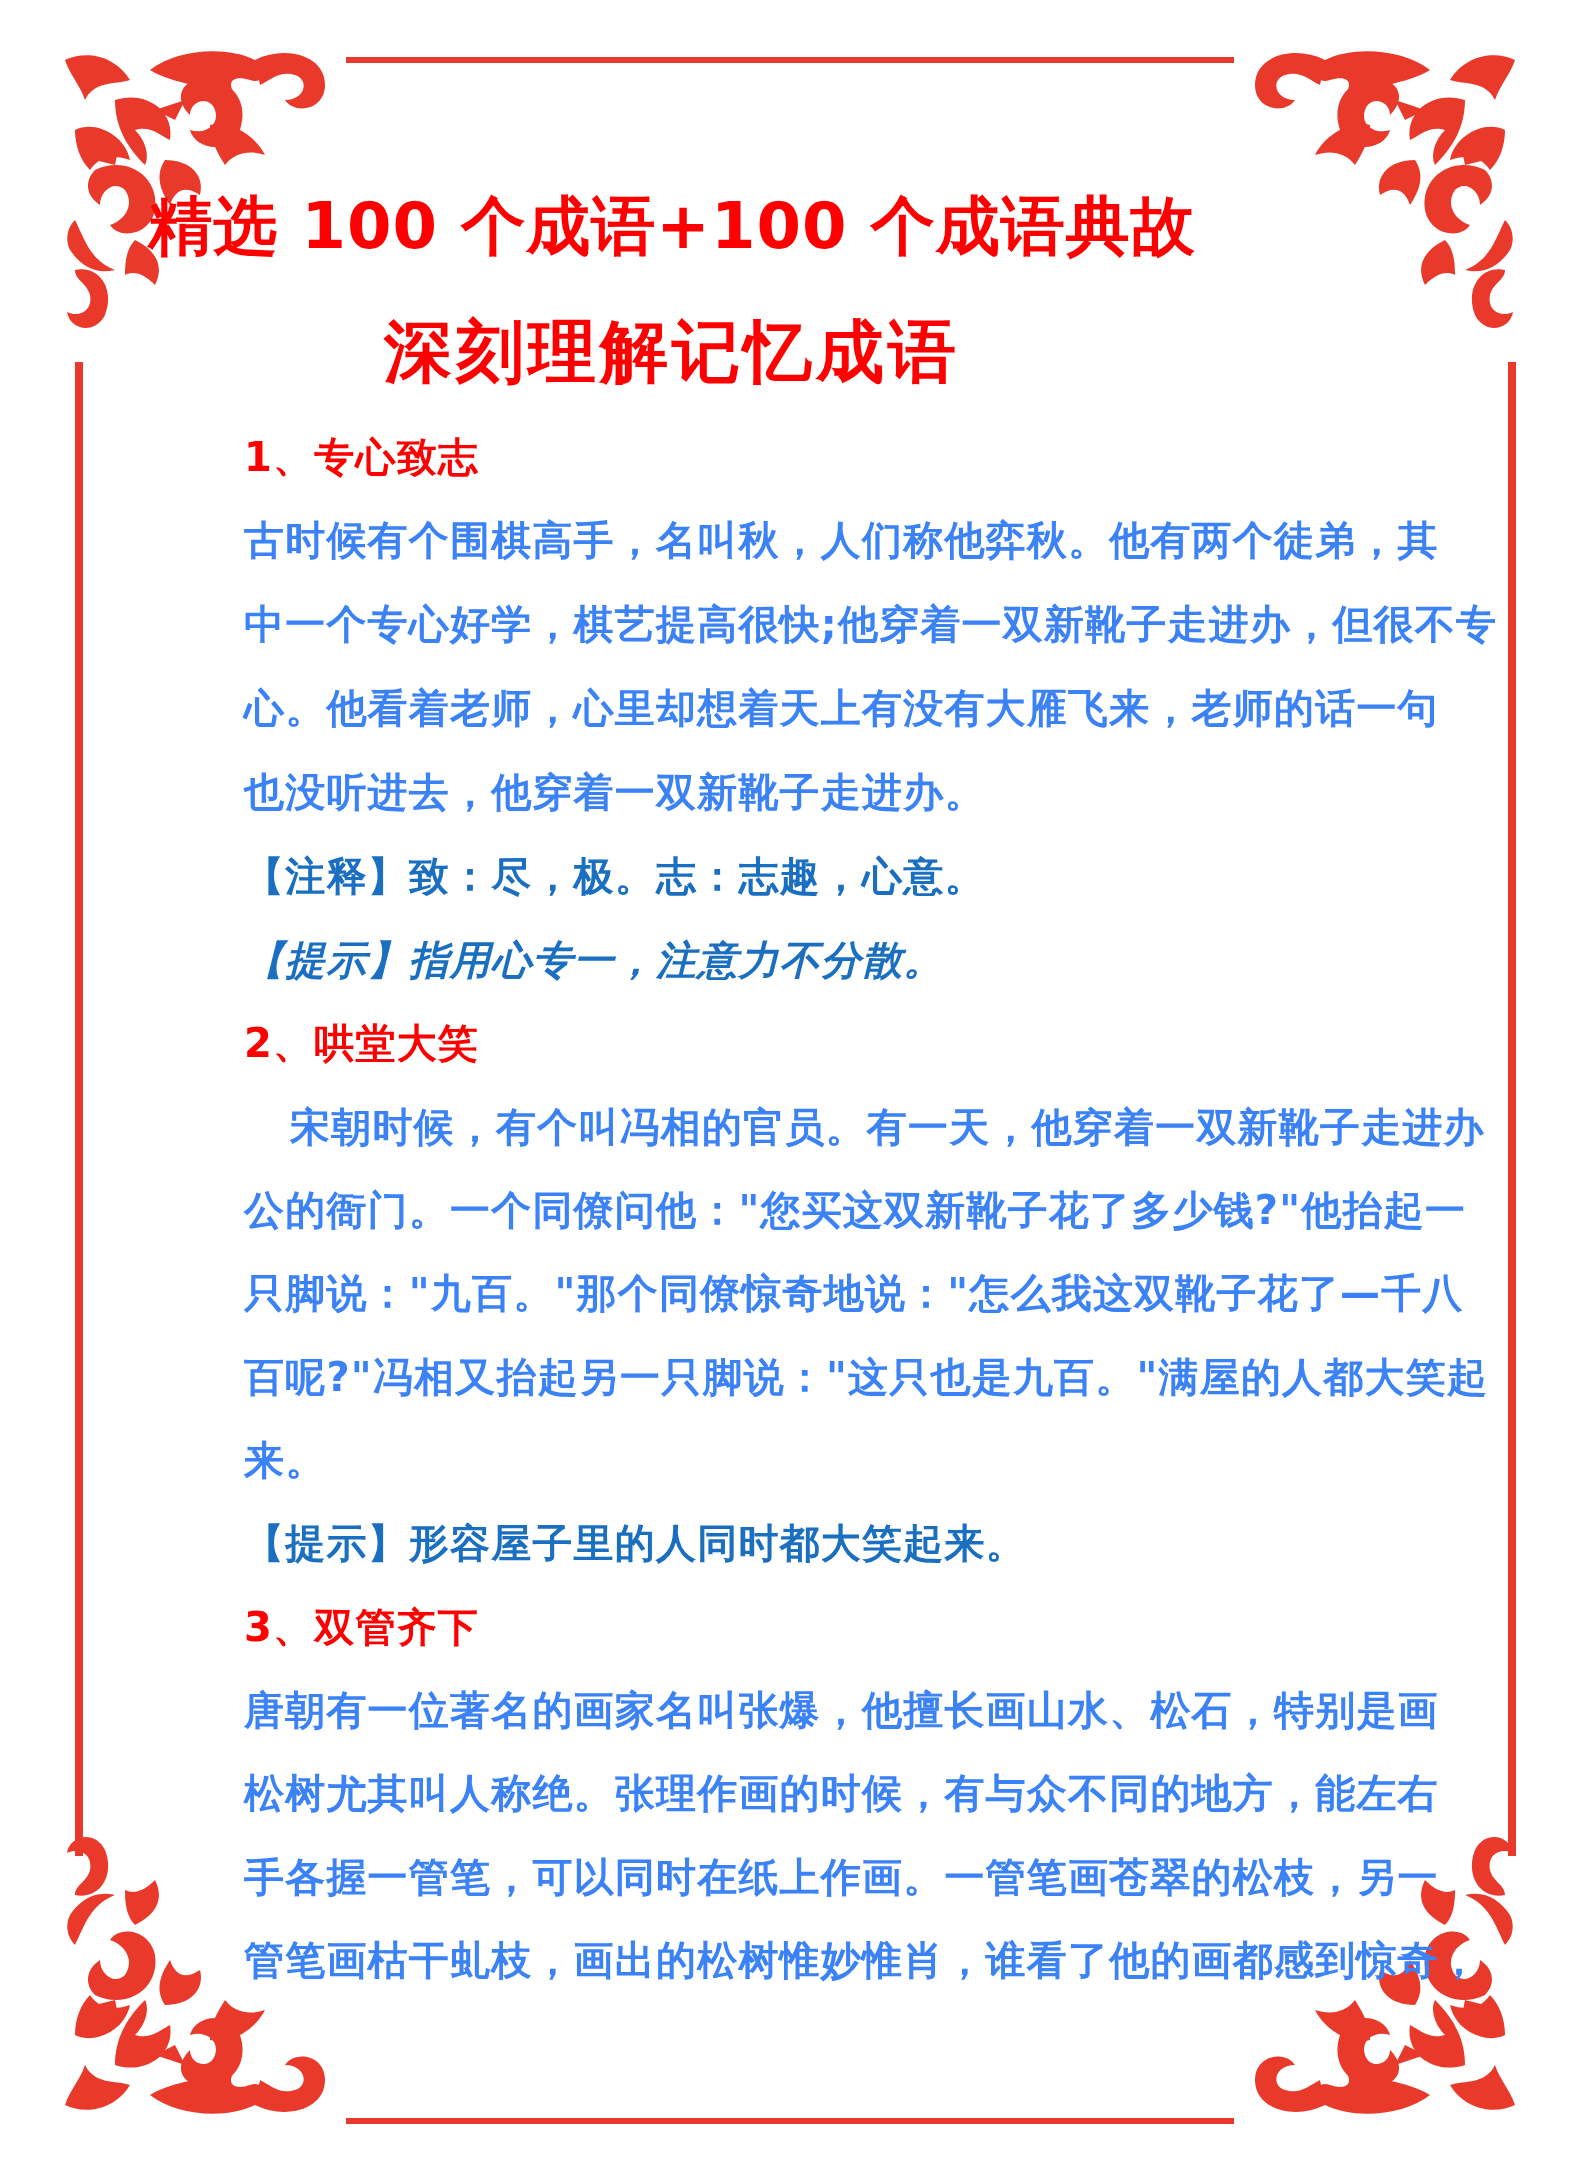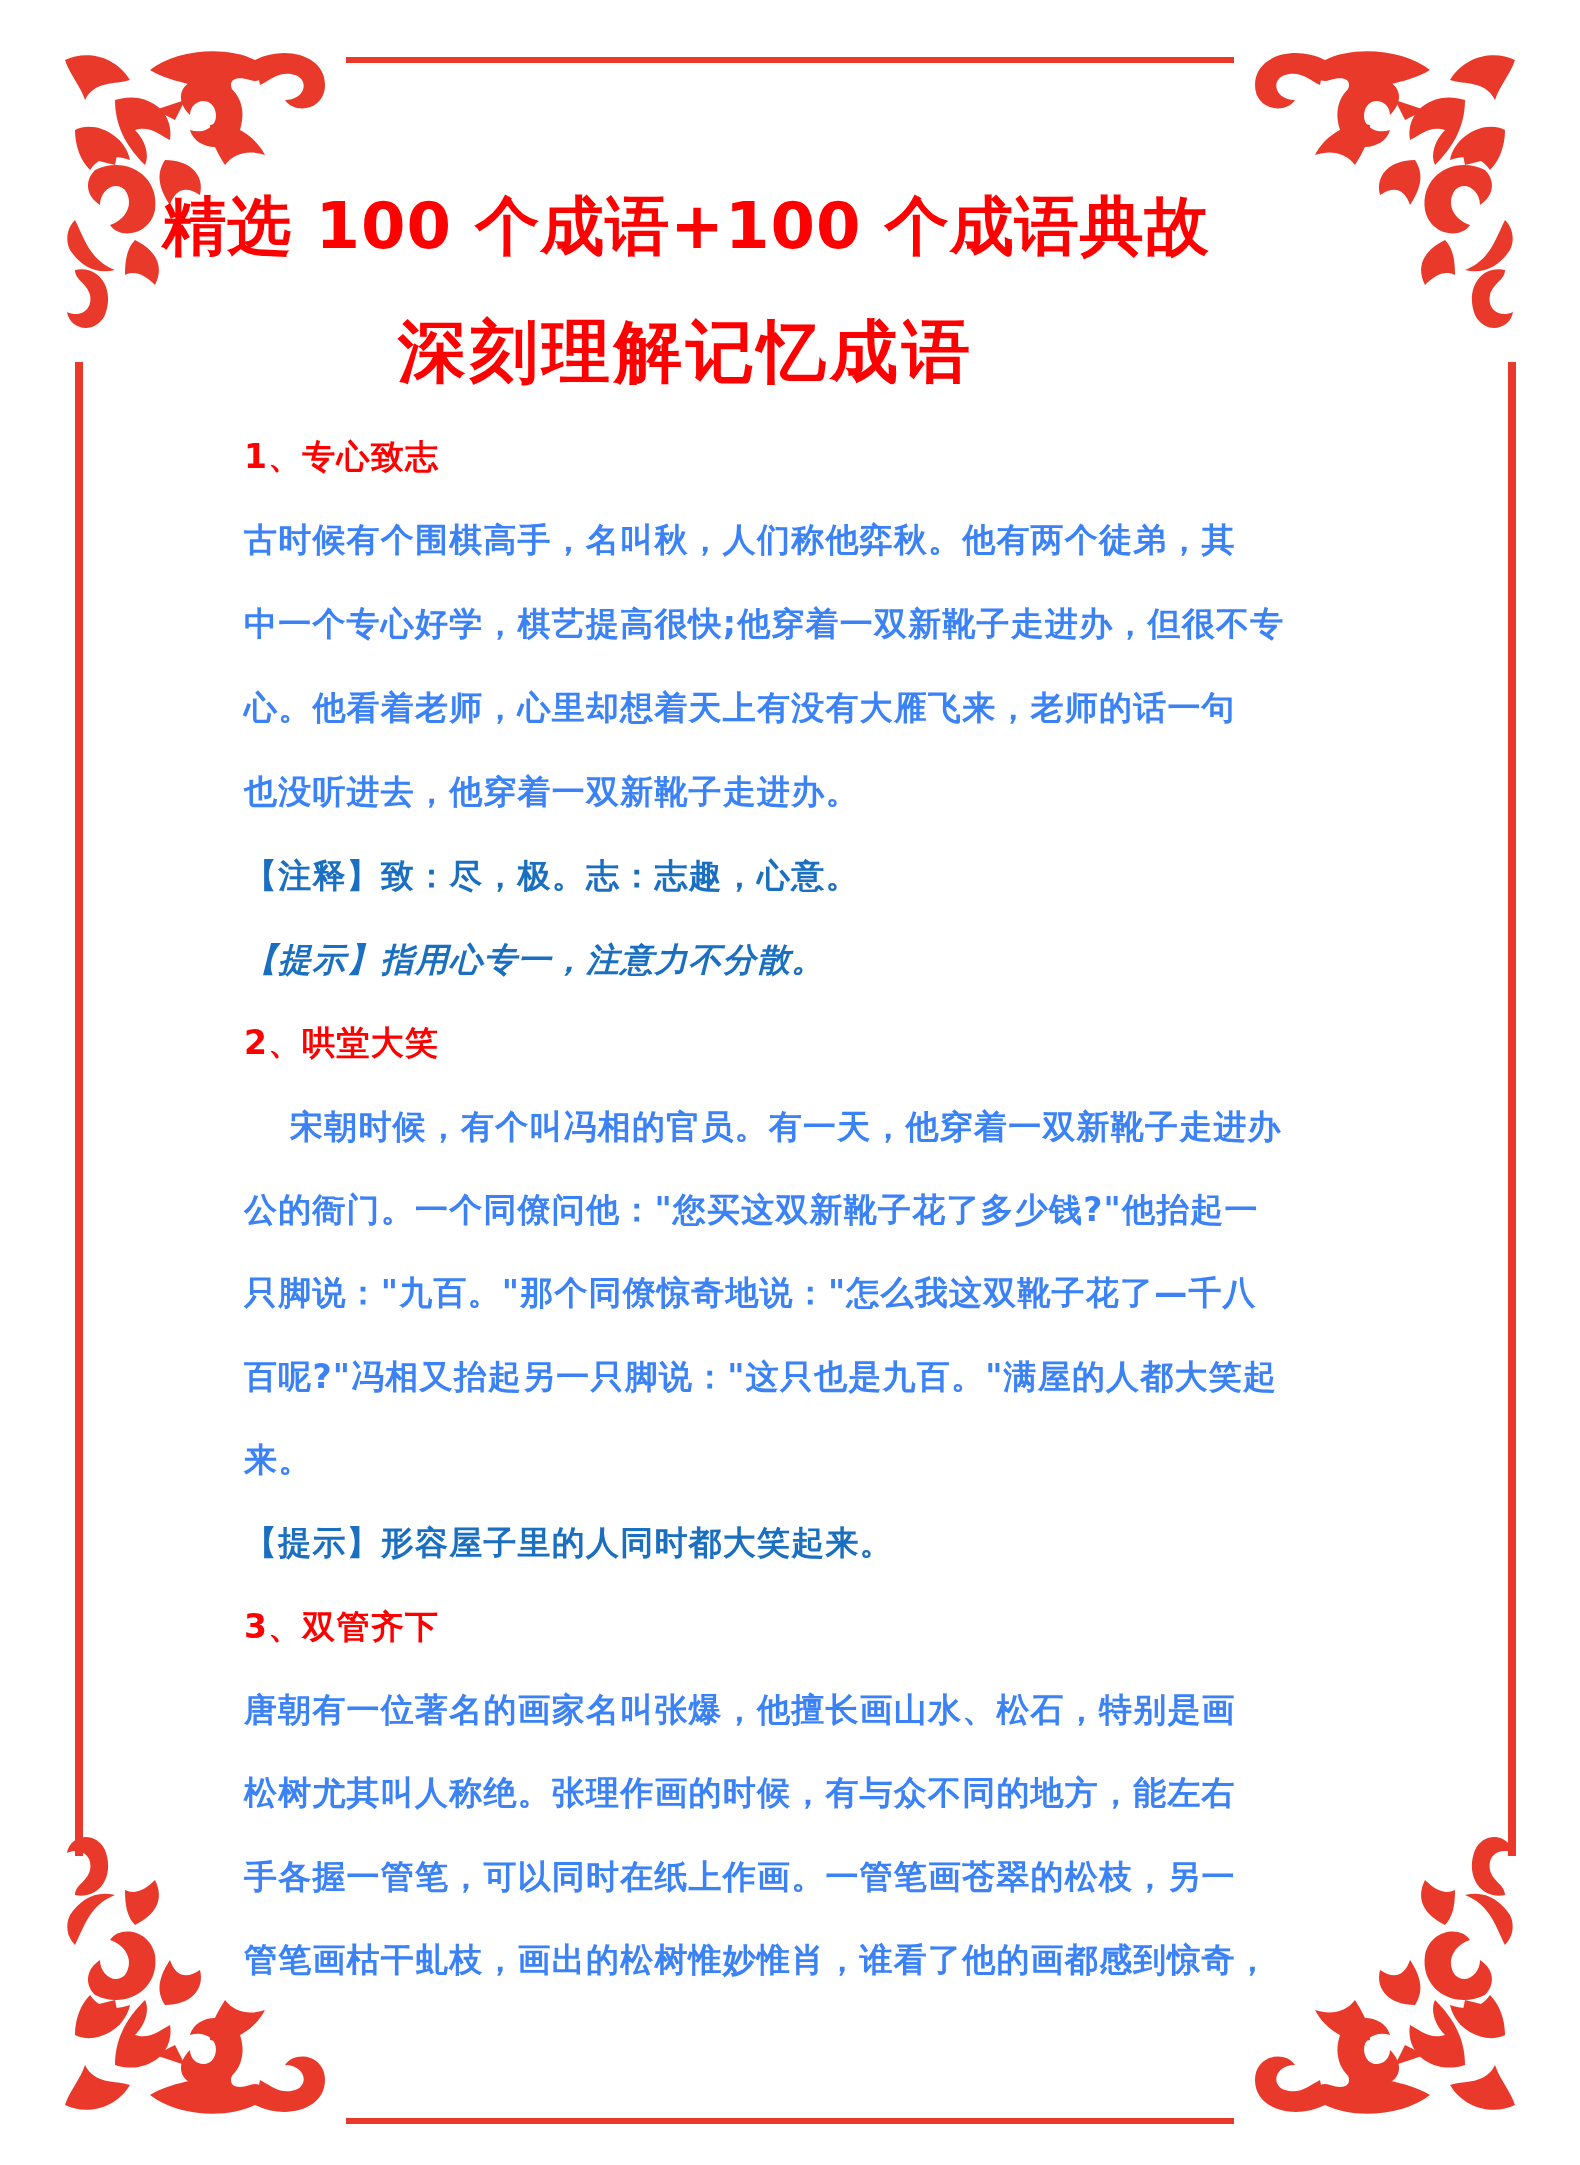--- a/index.html
+++ b/index.html
@@ -1,27 +1,27 @@
 <!DOCTYPE html>
 <html><head>
 <meta charset="utf-8">
 <style>
   html, body { margin: 0; padding: 0; background: #ffffff; }
   body { width: 1580px; height: 2165px; position: relative; overflow: hidden;
          font-family: "DejaVu Sans", "Liberation Sans", sans-serif; }
   .frame-line { position: absolute; background: #e8392a; }
   .corner { position: absolute; width: 300px; height: 300px; }
   .corner svg { width: 100%; height: 100%; display: block; }
-  .title { position: absolute; left: 14px; width: 1344px; text-align: center;
+  .title { position: absolute; left: 0; width: 1344px; text-align: center;
            color: #ff0000; font-weight: bold; white-space: nowrap;
            font-family: "DejaVu Sans", sans-serif; letter-spacing: 1px; }
   .t1 { top: 186px; font-size: 64px; line-height: 80px; }
   .t2 { top: 312px; font-size: 68px; line-height: 80px; letter-spacing: 4px; }
   .line { position: absolute; left: 244px; white-space: nowrap; font-weight: bold;
-          font-size: 33px; line-height: 44px; letter-spacing: 1.2px; }
+          font-size: 40px; line-height: 44px; letter-spacing: 1.2px; }
   .h { color: #ff0000; }
   .b { color: #3b82f6; }
   .n { color: #1a6fc0; }
 </style>
 </head>
 <body>
 
 <div class="frame-line" style="left:346px; top:57px; width:888px; height:6px;"></div>
 <div class="frame-line" style="left:346px; top:2118px; width:888px; height:6px;"></div>
 <div class="frame-line" style="left:75px; top:362px; width:8px; height:1494px;"></div>

